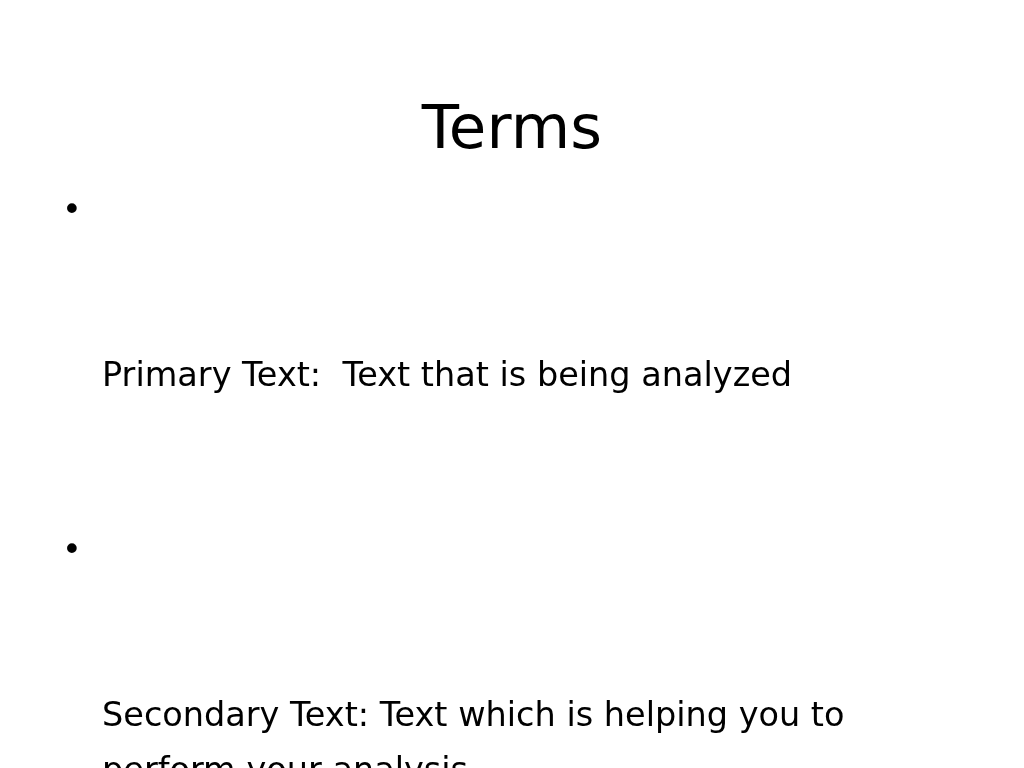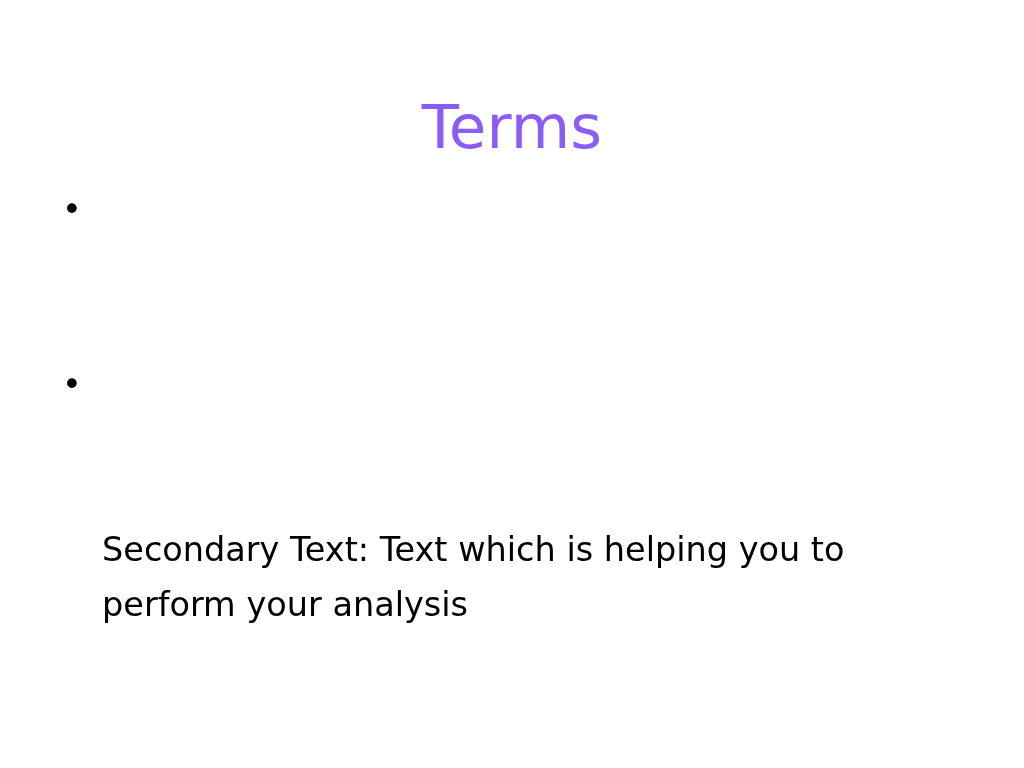--- a/index.html
+++ b/index.html
@@ -27,21 +27,21 @@
   .slide-title {
     position: absolute;
     top: 52px;
     left: 0;
     width: 1024px;
     text-align: center;
     font-size: 61px;
     font-weight: 400;
     line-height: 1.12;
     letter-spacing: 0.2px;
-    color: #8b5cf6;
+    color: #000000;
     white-space: pre;
   }
 
   .body-block {
     position: absolute;
     top: 182px;
     left: 56px;
     width: 930px;
   }
 
@@ -85,20 +85,21 @@
 
 <div class="slide">
 
   <h1 class="slide-title">Terms</h1>
 
   <div class="body-block">
     <ul class="bullet-list">
 
       <li class="bullet-item">
         <span class="bullet-marker">•</span>
+        <span class="bullet-text text-wrap-1">Primary Text:  Text that is being analyzed</span>
       </li>
 
       <li class="bullet-item">
         <span class="bullet-marker">•</span>
         <span class="bullet-text text-wrap-2">Secondary Text: Text which is helping you to perform your analysis</span>
       </li>
 
     </ul>
   </div>
 

